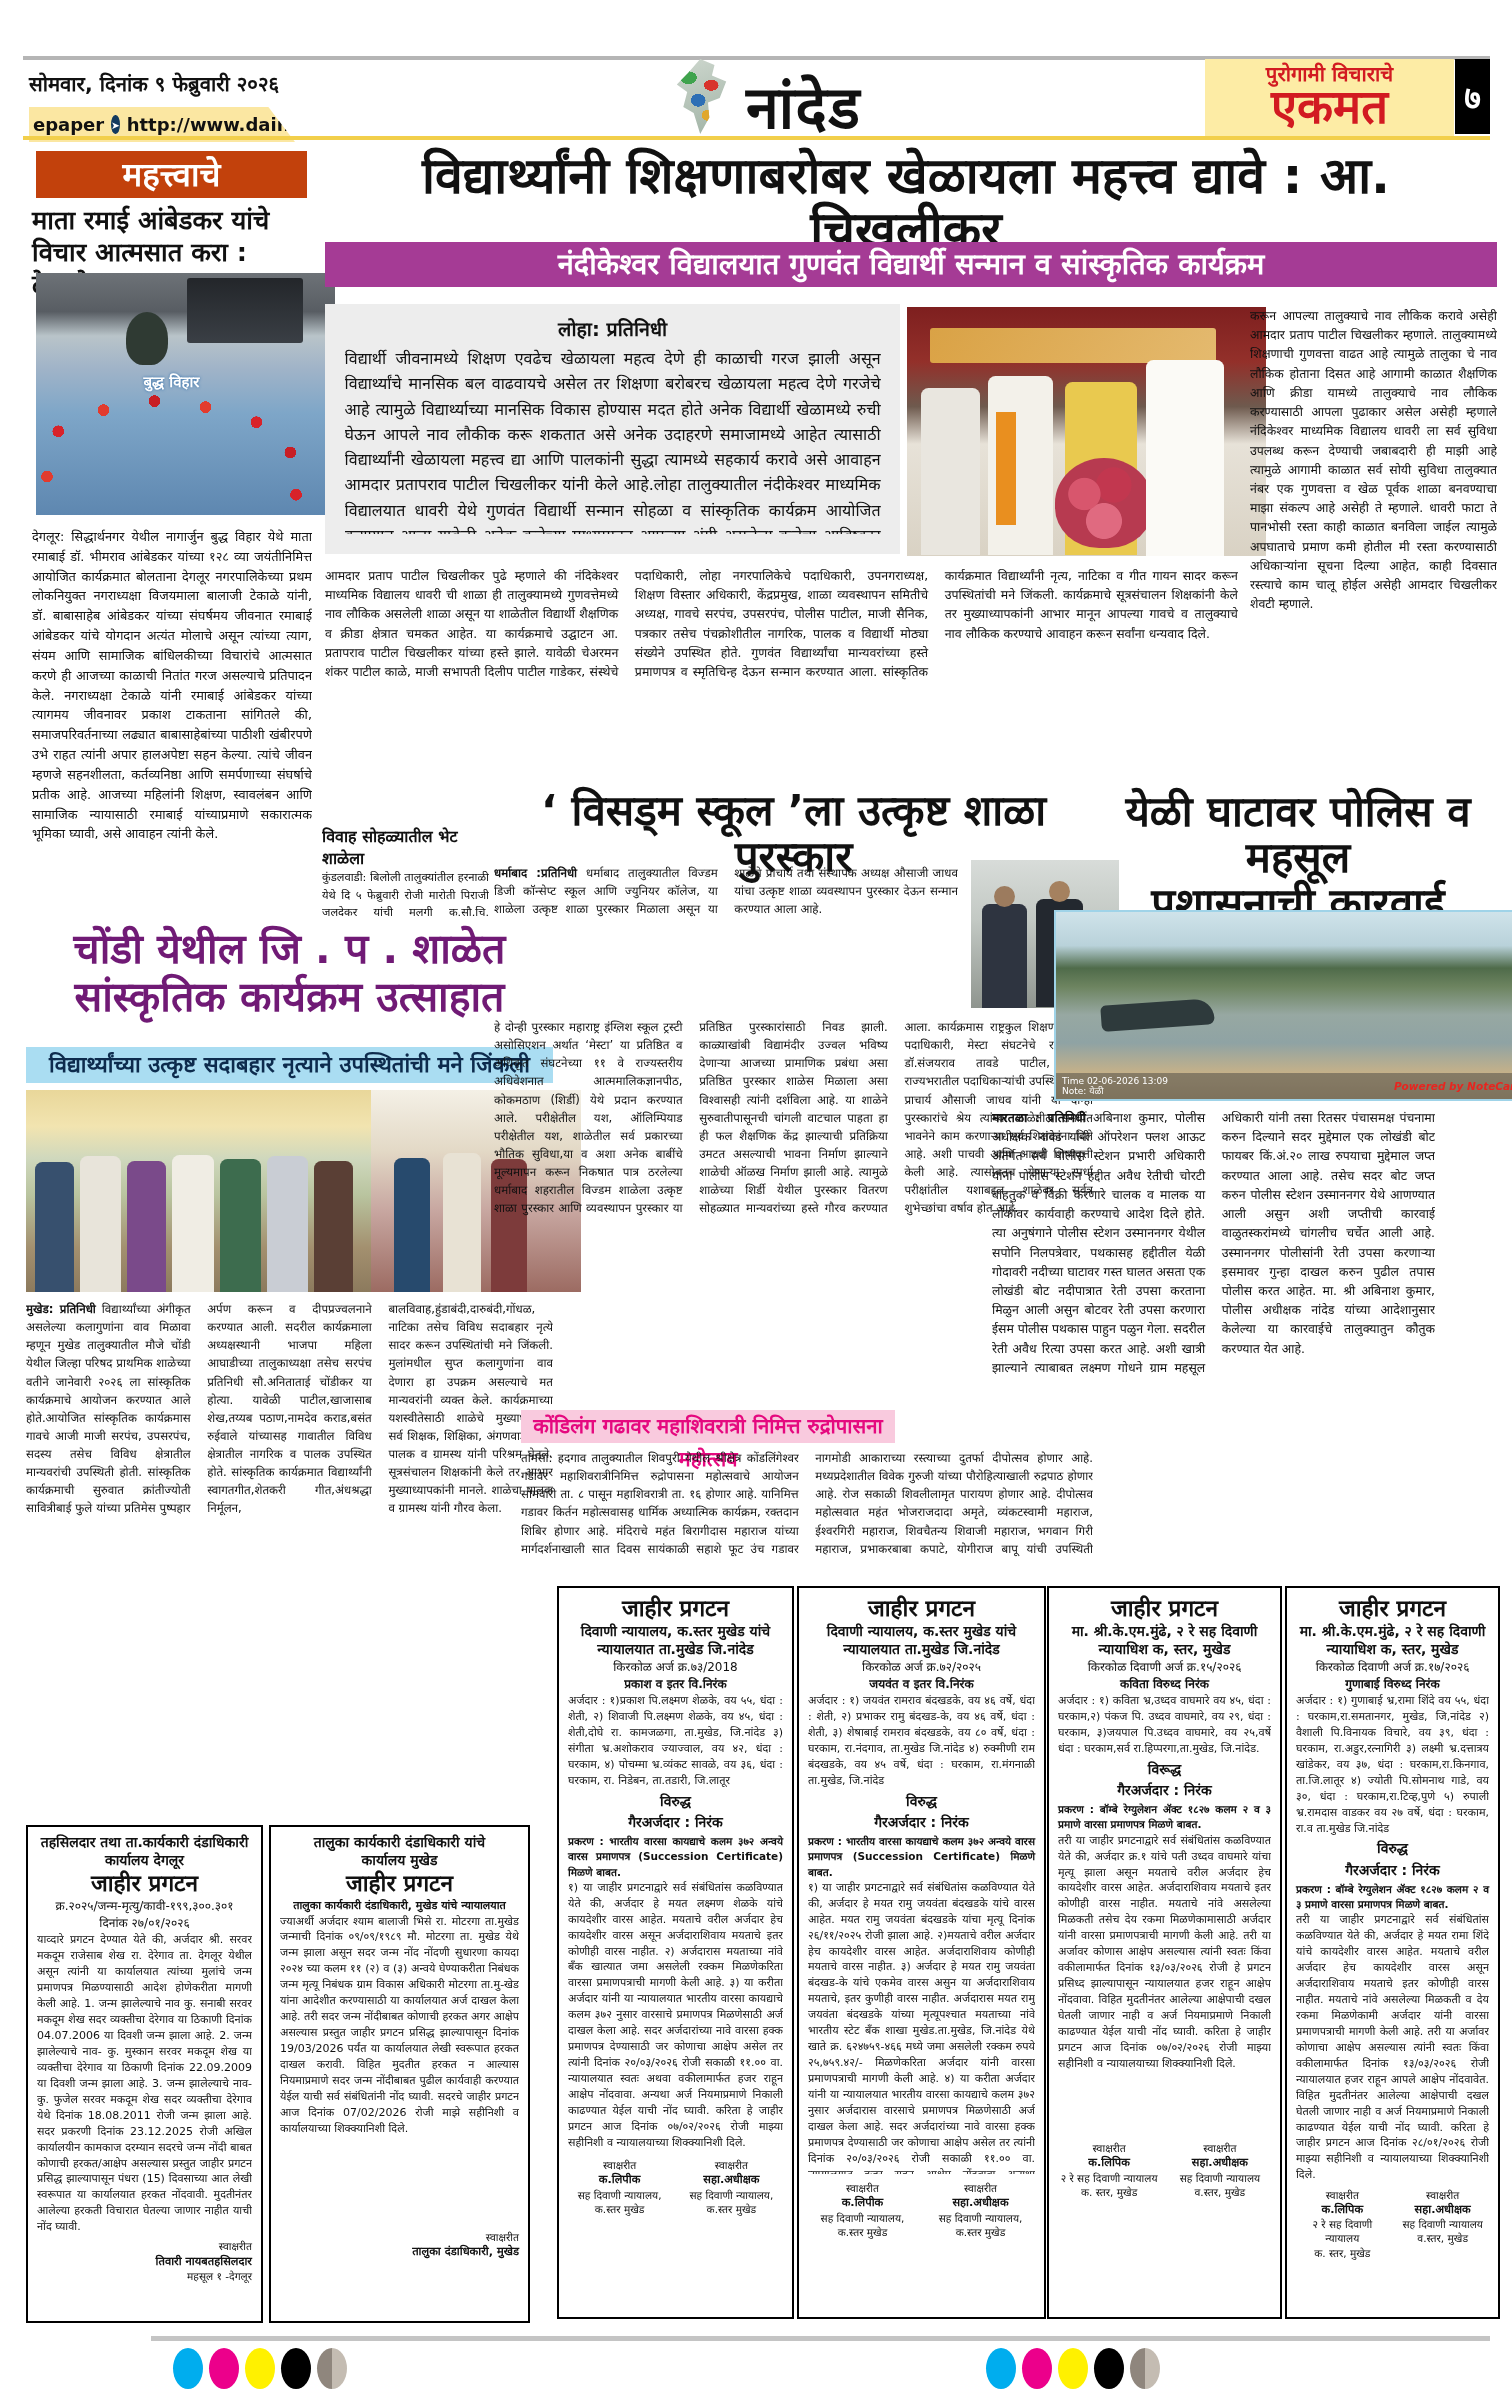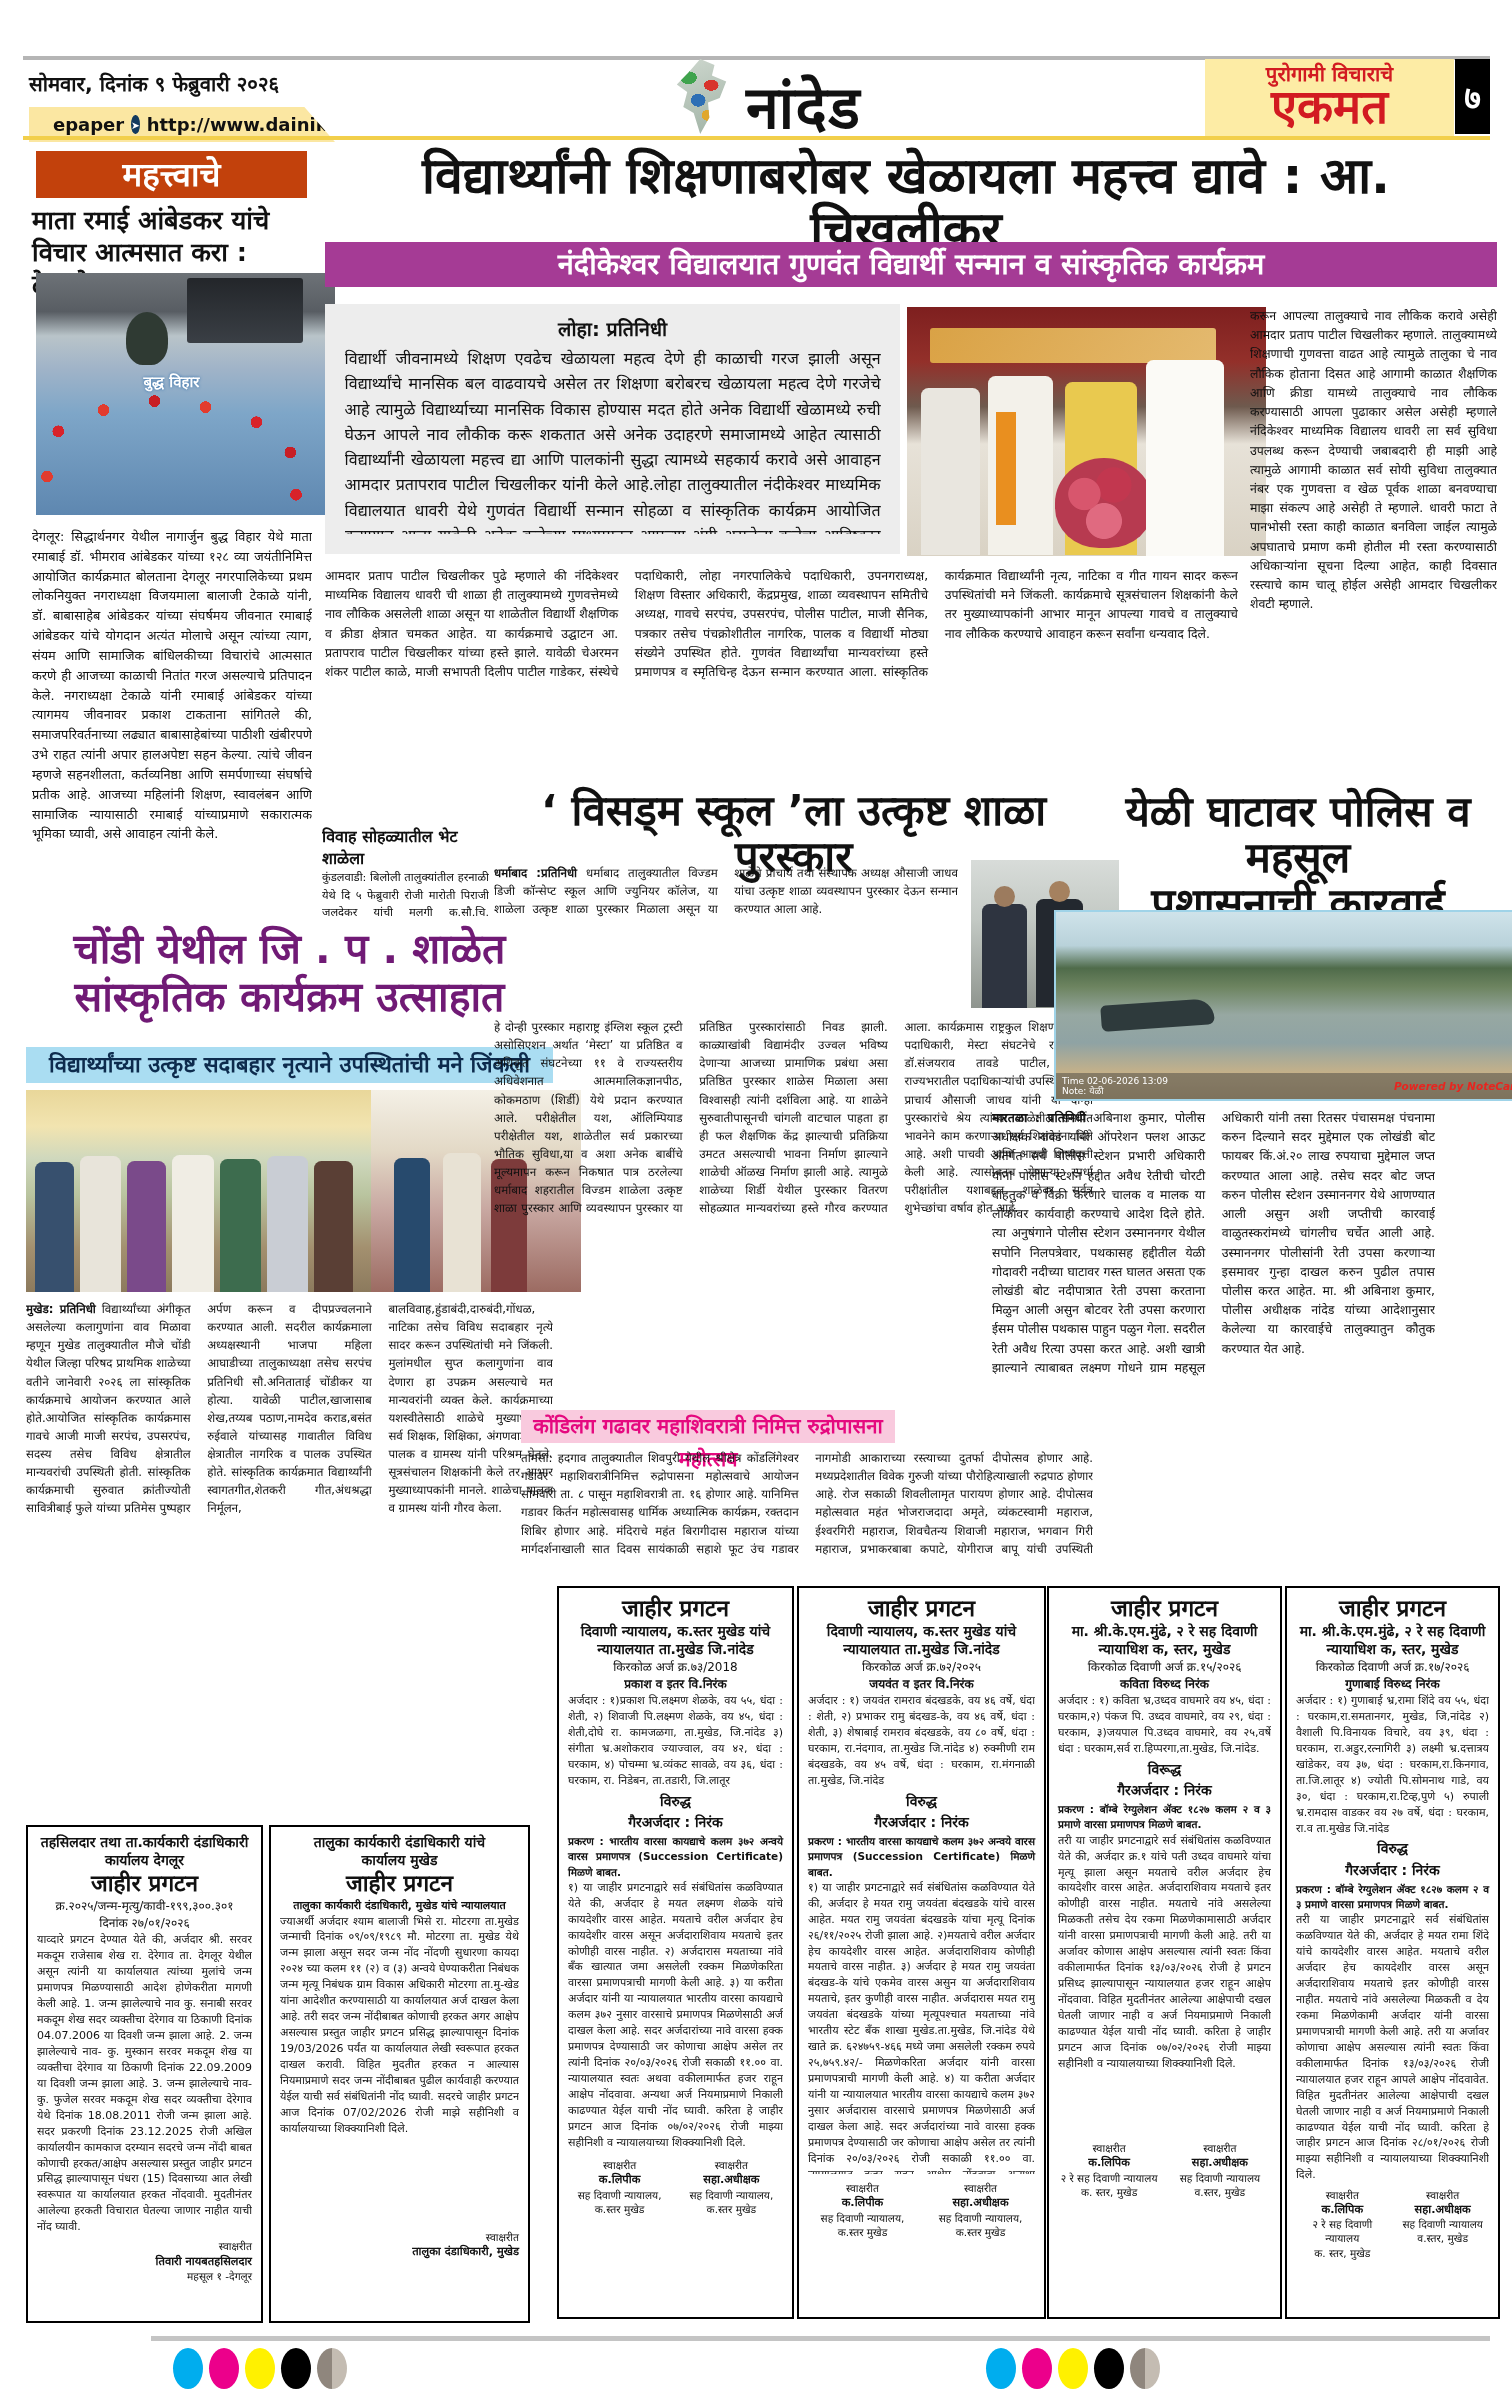--- a/index.html
+++ b/index.html
@@ -6,21 +6,21 @@
   #page{position:relative;width:1512px;height:2401px;background:#ffffff;overflow:hidden;
         font-family:"DejaVu Sans","Liberation Sans",sans-serif;color:#111;}
   .abs{position:absolute;}
   .rule{background:#b5b5b5;}
   .jus{text-align:justify;}
   .ctr{text-align:center;}
   .b{font-weight:bold;}
   
   .date-line{font-size:20.3px;font-weight:bold;}
   .epaper{background:#fbe7a2;clip-path:polygon(0 0,90% 0,100% 100%,0 100%);
-          display:flex;align-items:center;gap:6.8px;padding:0 24px;font-size:18px;font-weight:bold;}
+          display:flex;align-items:center;gap:6.8px;padding:0 4px;font-size:18px;font-weight:bold;}
   .ep-ic{display:inline-flex;width:19.6px;height:19.6px;border-radius:50%;background:#123a5e;color:#fff;
          align-items:center;justify-content:center;font-size:10.5px;}
   .city{font-size:59px;font-weight:900;letter-spacing:1.5px;}
   .map-ic{width:65px;height:75px;background:
       radial-gradient(13.6px 10.5px at 30% 25%,#3fa34d 0 60%,transparent 61%),
       radial-gradient(12px 9px at 65% 35%,#d8342c 0 60%,transparent 61%),
       radial-gradient(12px 10.5px at 45% 55%,#2d6fb5 0 60%,transparent 61%),
       radial-gradient(10.5px 9px at 60% 75%,#e0a72c 0 60%,transparent 61%),
       linear-gradient(160deg,#cfd8cf,#9fb2a4);
       clip-path:polygon(48% 0,70% 8%,66% 22%,88% 30%,78% 52%,60% 58%,62% 78%,48% 100%,38% 72%,22% 64%,28% 44%,12% 34%,30% 18%);}

